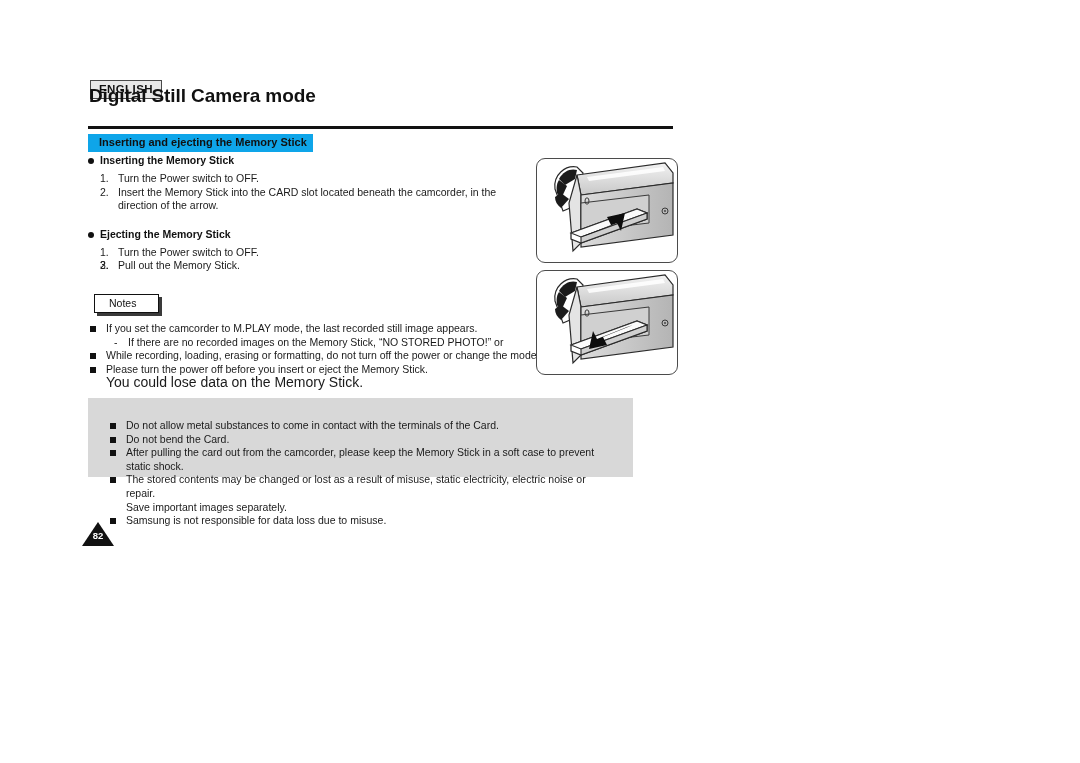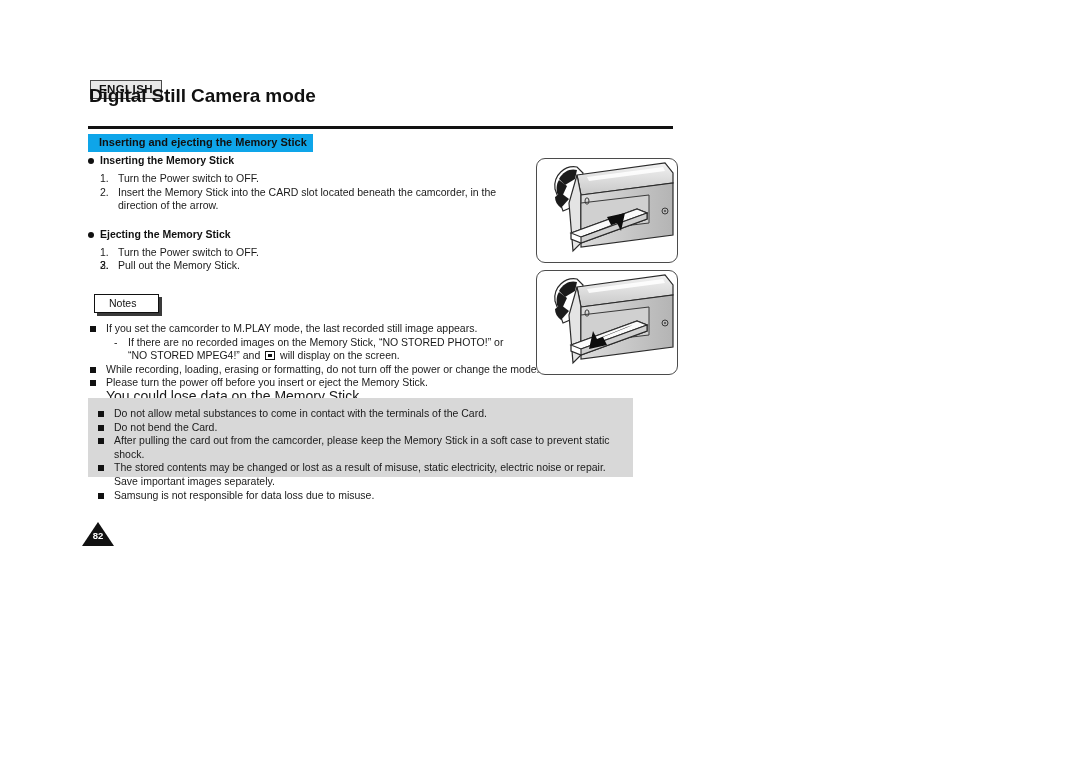--- a/index.html
+++ b/index.html
@@ -199,21 +199,21 @@
   
   .caution-box {
     position: absolute;
     left: 88px;
     top: 398px;
     width: 545px;
     height: 79px;
     background: #d8d8d8;
   }
   .caution-list {
-    margin: 4px;
+    margin: 16px;
     padding: 5px 0 0 0;
     list-style: none;
   }
   .caution-list > li {
     position: relative;
     font-size: 10.5px;
     line-height: 13.6px;
     padding-left: 22px;
     color: #1a1a1a;
   }
@@ -324,25 +324,20 @@
   <div class="notes-wrap">
     <div class="notes-label">Notes</div>
 
     <ul class="note-list">
       <li>
         <span class="sq"></span>
         <span>If you set the camcorder to M.PLAY mode, the last recorded still image appears.</span>
         <div class="note-sub">
           <span class="dash">-</span>
           <span>If there are no recorded images on the Memory Stick, “NO STORED PHOTO!” or</span>
-        </div>
-        <div class="note-sub">
-          <span>“NO STORED MPEG4!” and</span>
-          <span class="lcd-icon"></span>
-          <span>will display on the screen.</span>
         </div>
       </li>
       <li>
         <span class="sq"></span>
         <span>While recording, loading, erasing or formatting, do not turn off the power or change the mode.</span>
       </li>
       <li>
         <span class="sq"></span>
         <span>Please turn the power off before you insert or eject the Memory Stick.</span>
         <div class="note-cont">You could lose data on the Memory Stick.</div>

